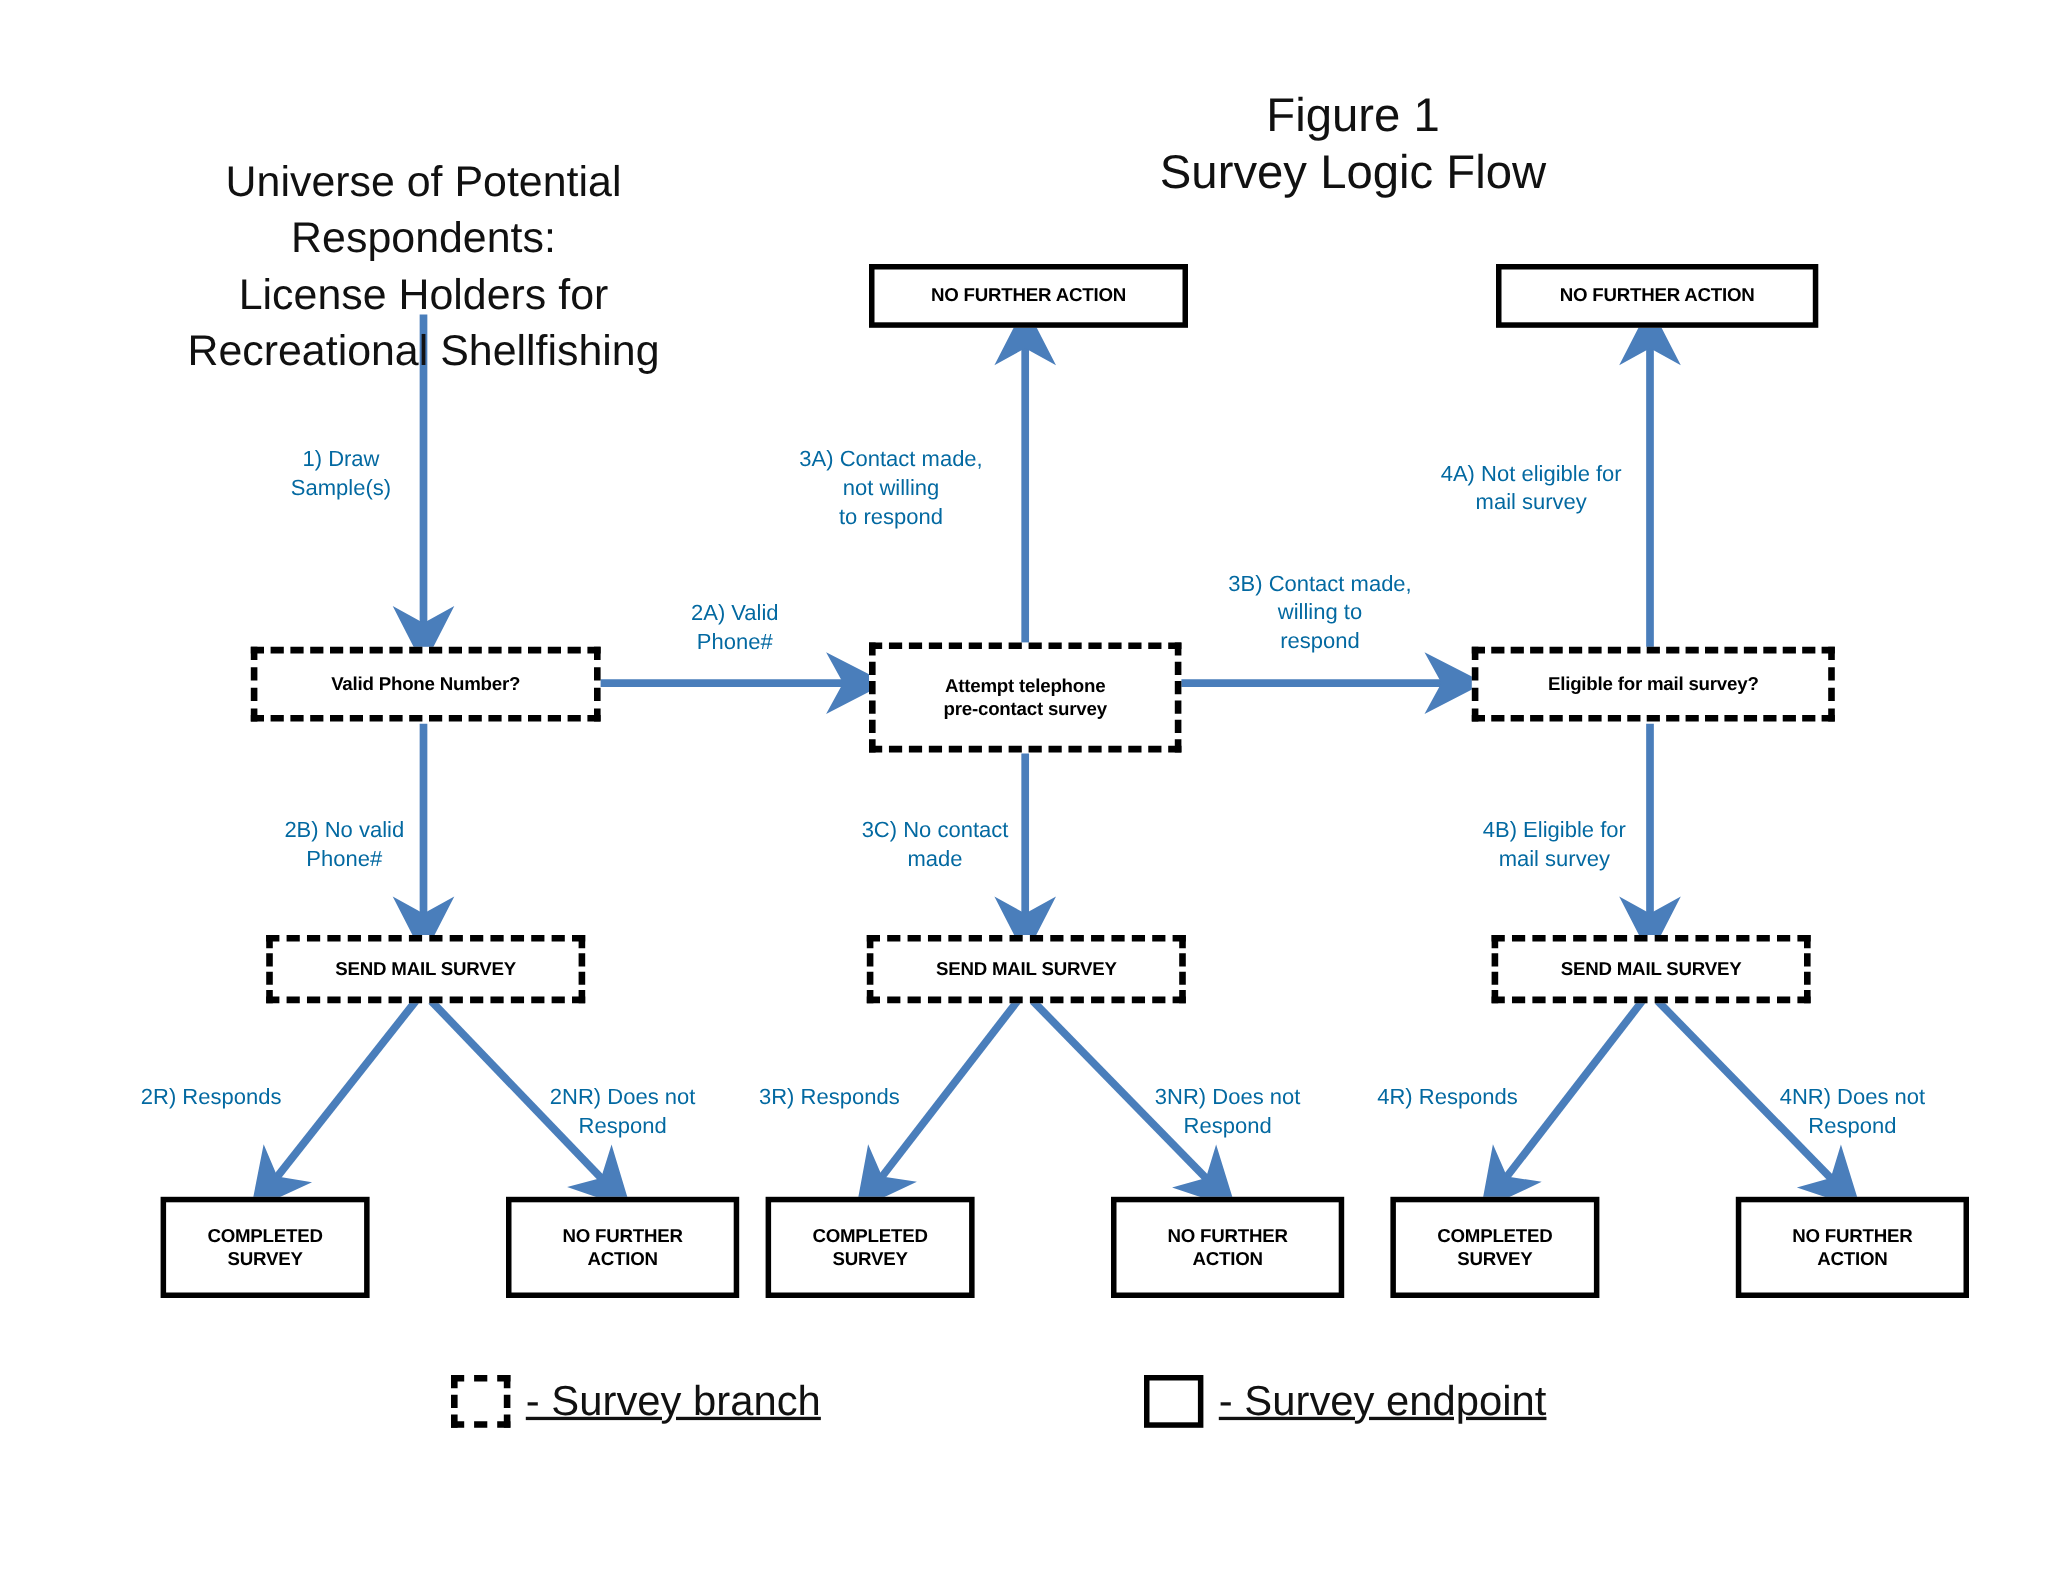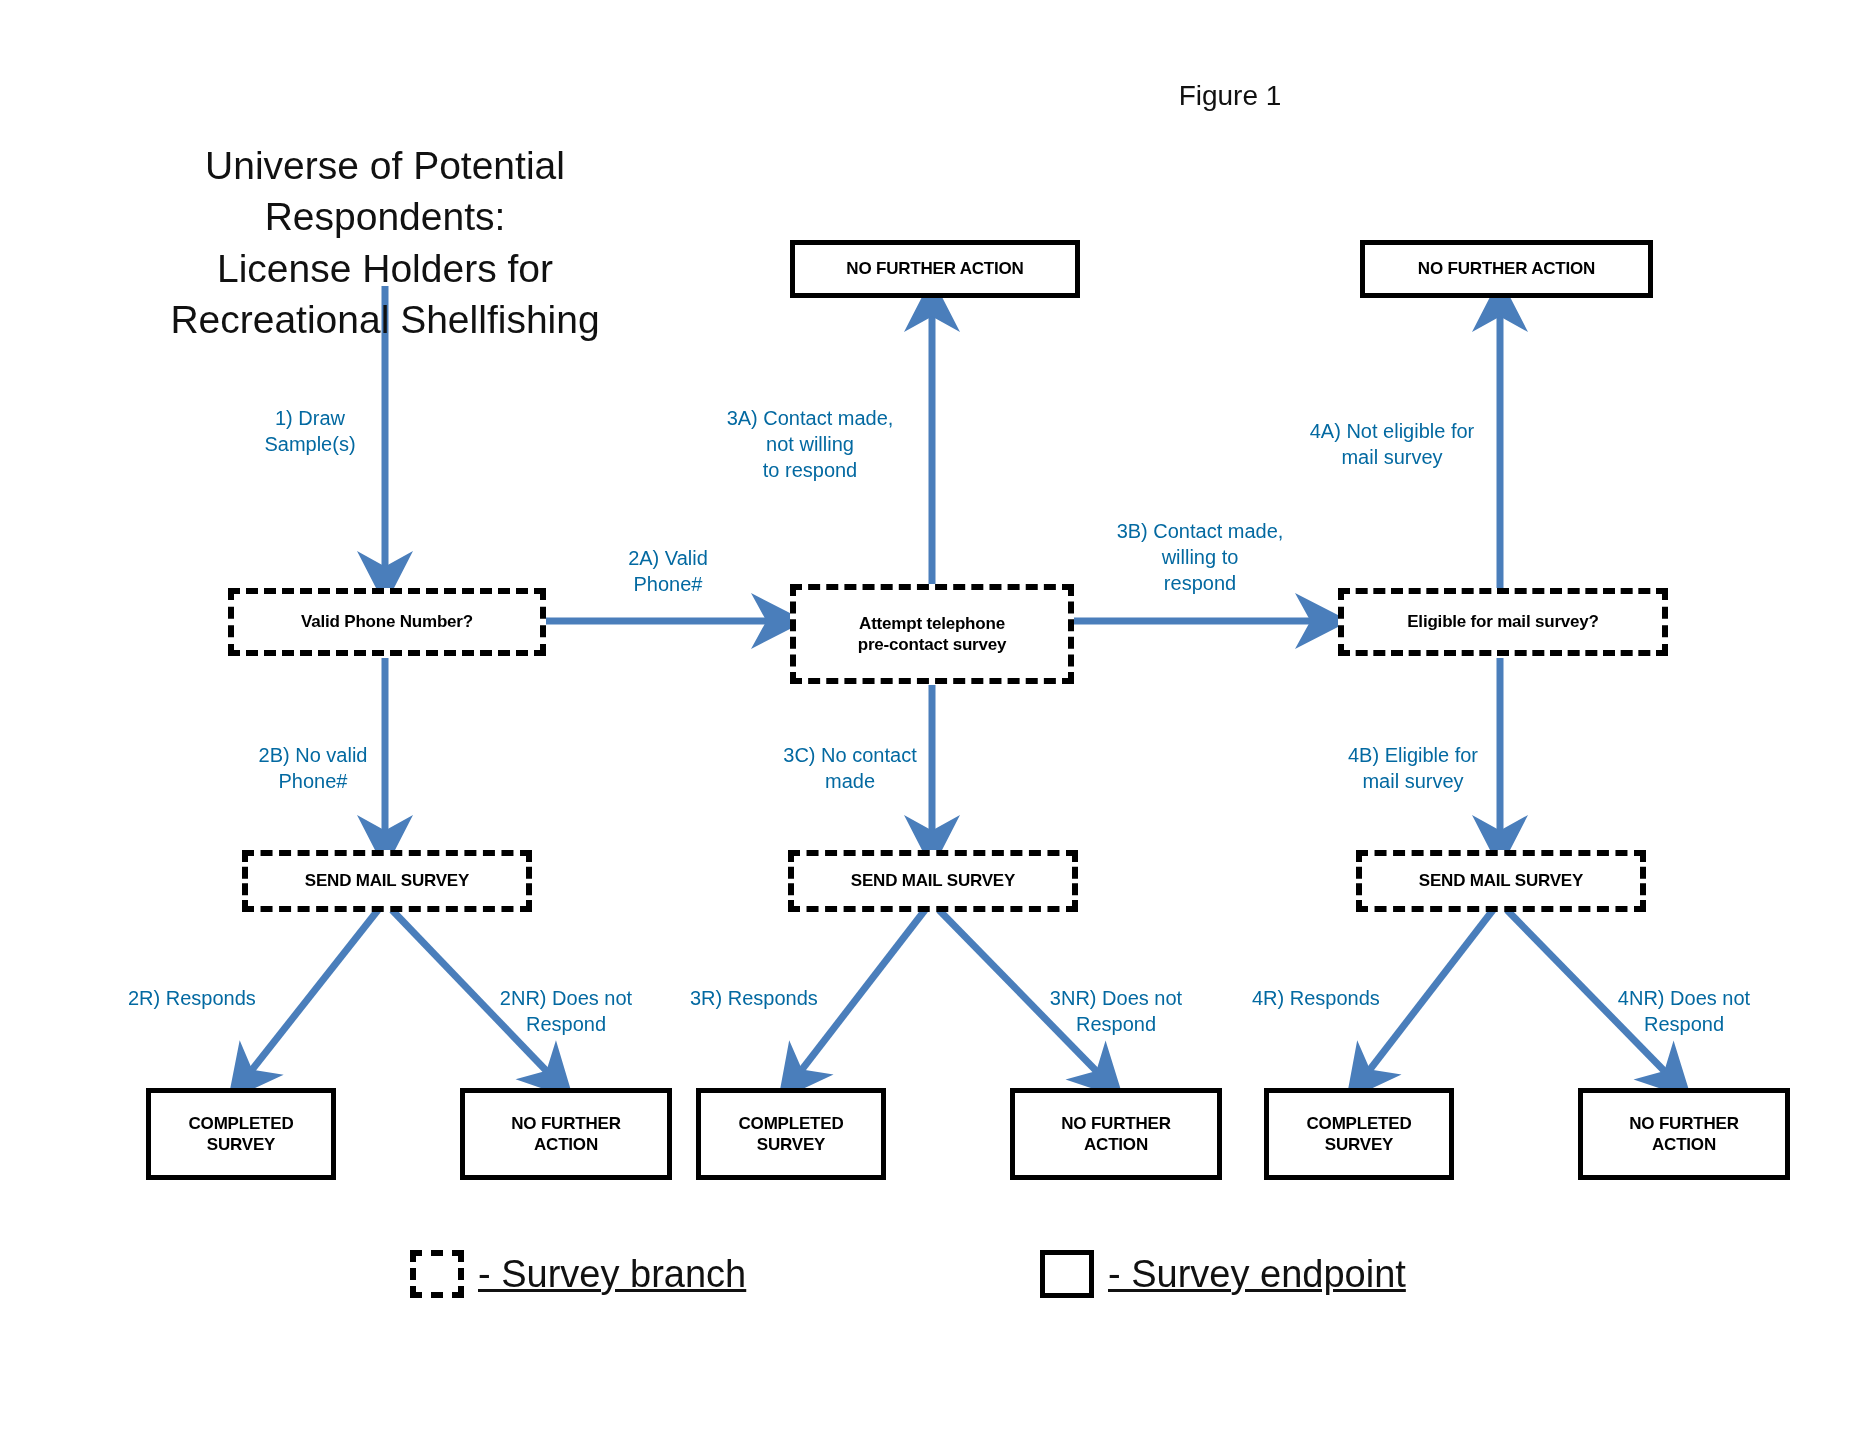--- a/index.html
+++ b/index.html
@@ -36,21 +36,21 @@
   .hdr {
     position: absolute;
     font-size: 39px;
     line-height: 1.32;
     text-align: center;
     color: #111;
     white-space: pre-line;
   }
   .title {
     position: absolute;
-    font-size: 28px;
+    font-size: 43px;
     line-height: 1.30;
     text-align: center;
     color: #111;
     white-space: pre-line;
   }
   .node {
     position: absolute;
     display: flex;
     align-items: center;
     justify-content: center;
@@ -128,20 +128,21 @@
 
       <line x1="925" y1="910" x2="790" y2="1085"></line>
       <line x1="939" y1="910" x2="1110" y2="1085"></line>
 
       <line x1="1493" y1="910" x2="1358" y2="1085"></line>
       <line x1="1507" y1="910" x2="1678" y2="1085"></line>
     </g>
   </svg>
 
   <div class="title" style="left:1020px; top:78px; width:420px;">Figure 1</div>
+  <div class="title" style="left:1020px; top:130px; width:420px;">Survey Logic Flow</div>
 
   <div class="hdr" style="left:80px; top:140px; width:610px;">Universe of Potential Respondents:
 License Holders for
 Recreational Shellfishing</div>
 
   <div class="node endpoint" style="left:790px; top:240px; width:290px; height:58px;">NO FURTHER ACTION</div>
   <div class="node endpoint" style="left:1360px; top:240px; width:293px; height:58px;">NO FURTHER ACTION</div>
 
   <div class="node branch" style="left:228px; top:588px; width:318px; height:68px;">Valid Phone Number?</div>
   <div class="node branch" style="left:790px; top:584px; width:284px; height:100px;">Attempt telephone

